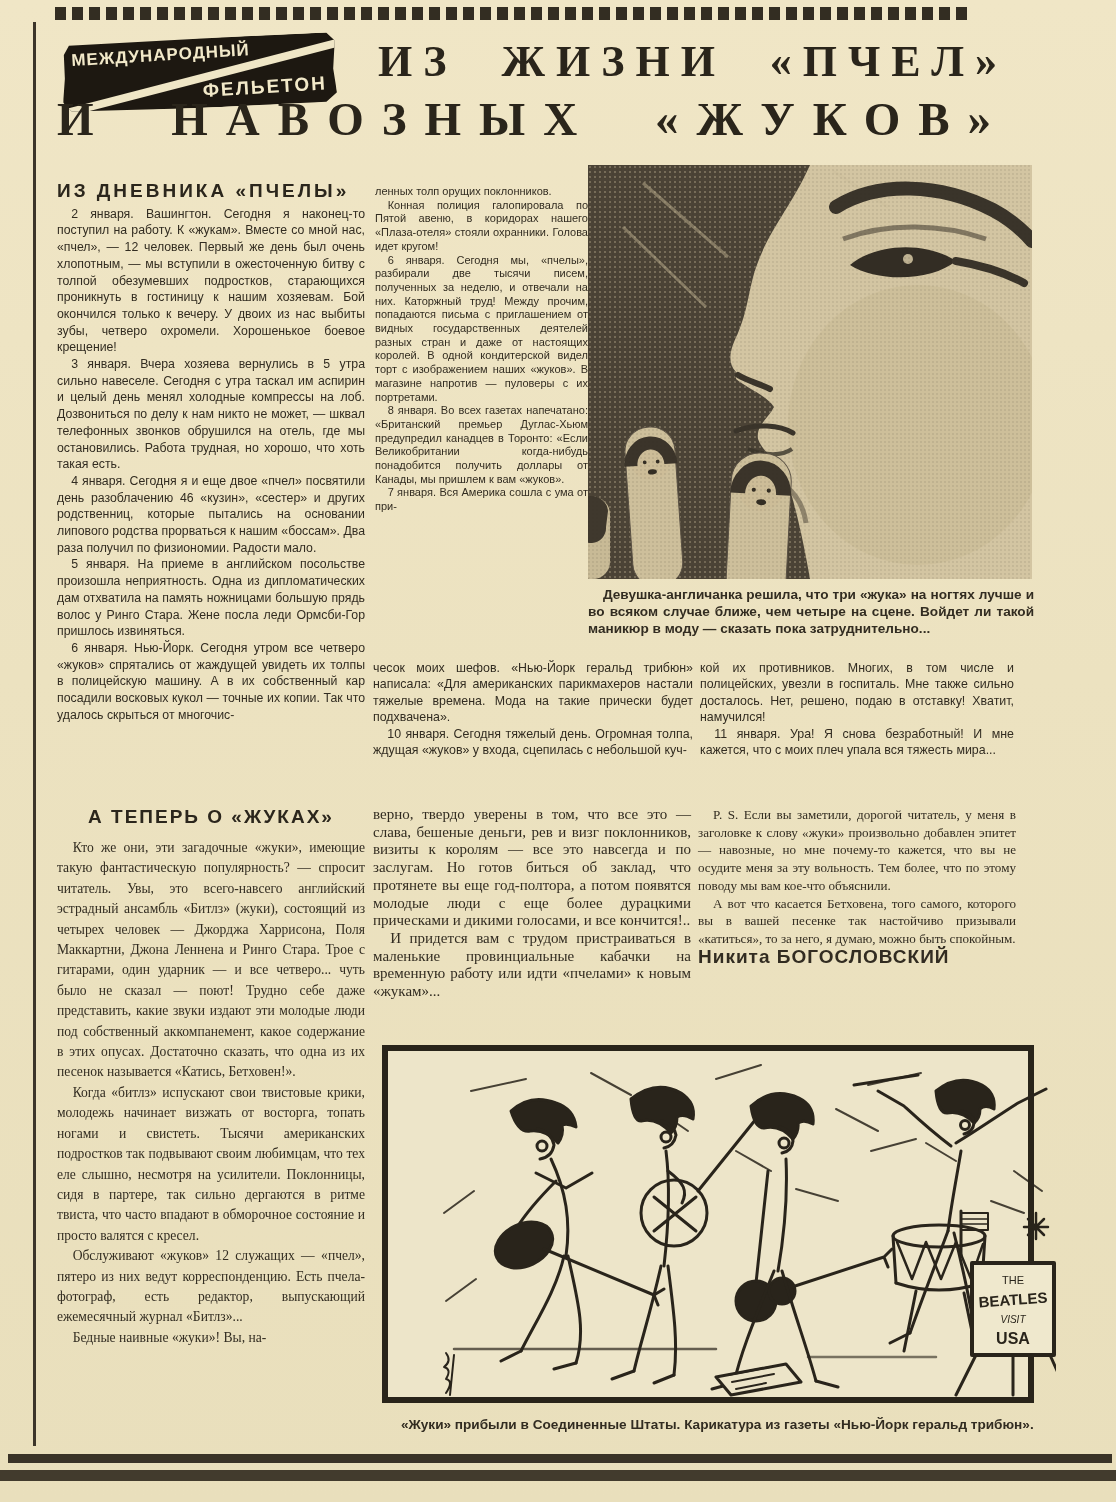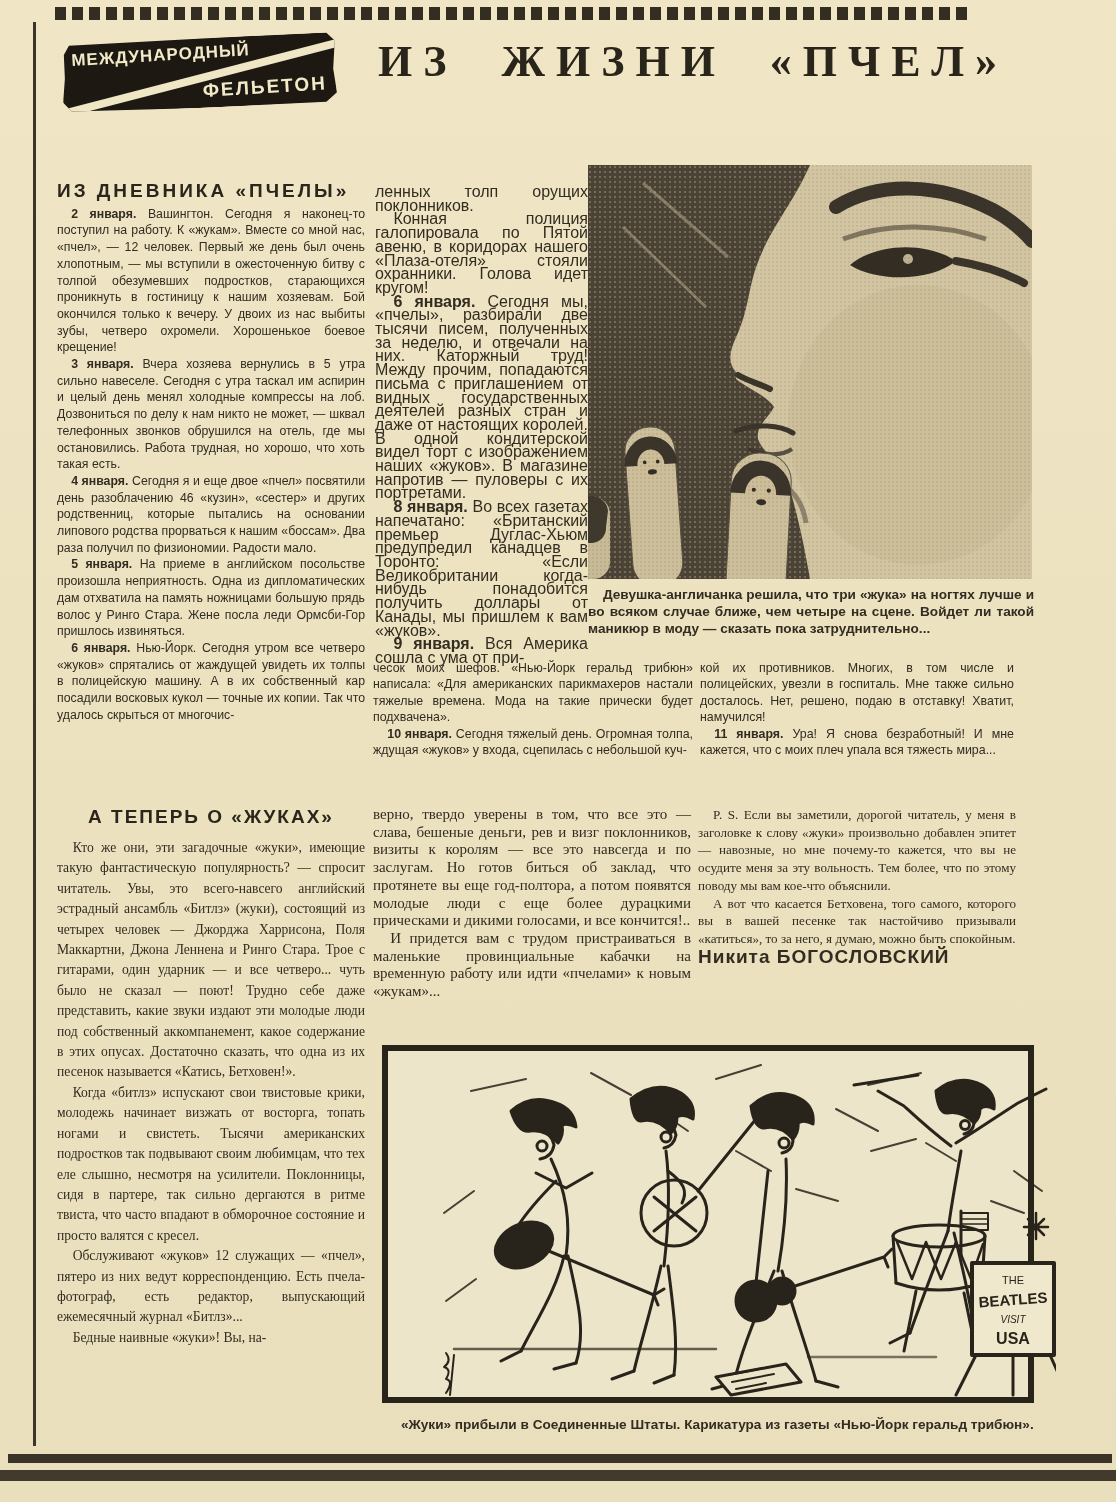--- a/index.html
+++ b/index.html
@@ -20,23 +20,23 @@
   
   .hl{font-family:"Liberation Serif",serif;font-weight:bold;color:#2a251b;white-space:nowrap;}
   .hl1{left:378px;top:36px;font-size:44px;letter-spacing:11px;word-spacing:22px;text-align:center;}
   .hl2{left:57px;top:92px;font-size:47px;letter-spacing:18px;word-spacing:30px;}
   
   .shead{font-weight:bold;font-size:19px;letter-spacing:2px;color:#2b261c;}
   
   .col{text-align:justify;}
   .col p{margin:0;text-indent:1.15em;}
   .col p.cont{text-indent:0;}
-  .dt{font-weight:bold;}
+  .dt{font-weight:normal;}
   .s1c1{left:57px;top:183px;width:308px;font-size:12.3px;line-height:16.7px;}
-  .s1c2{left:375px;top:185px;width:213px;font-size:16px;line-height:13.7px;}
+  .s1c2{left:375px;top:185px;width:213px;font-size:11px;line-height:13.7px;}
   .s1c2b{left:373px;top:660px;width:320px;font-size:12.4px;line-height:16.4px;}
   .s1c3{left:700px;top:660px;width:314px;font-size:12.4px;line-height:16.4px;}
   .photobox{left:588px;top:165px;width:444px;height:414px;background:#cfc1a0;}
   .photocap{left:588px;top:586px;width:446px;font-weight:bold;font-size:13.6px;line-height:17px;text-align:justify;}
   .photocap p{margin:0;text-indent:1.1em;}
   .serifcol{font-family:"Liberation Serif","DejaVu Serif",serif;}
   .s2h{left:57px;top:806px;width:308px;text-align:center;}
   .s2c1{left:57px;top:838px;width:308px;font-size:13.6px;line-height:20.4px;}
   .s2c2{left:373px;top:806px;width:318px;font-size:15px;line-height:17.7px;}
   .s2c3{left:698px;top:806px;width:318px;font-size:13.1px;line-height:17.7px;}
@@ -57,36 +57,37 @@
   <div class="abs squares"></div>
   <div class="abs leftrule"></div>
 
   <div class="abs badge">
     <div class="slash"></div>
     <div class="b1">МЕЖДУНАРОДНЫЙ</div>
     <div class="b2">ФЕЛЬЕТОН</div>
   </div>
 
   <div class="abs hl hl1">ИЗ ЖИЗНИ «ПЧЕЛ»</div>
+  <div class="abs hl hl2">И НАВОЗНЫХ «ЖУКОВ»</div>
 
   <div class="abs s1c1 col">
     <div class="shead" style="margin-bottom:6px;letter-spacing:3px;">ИЗ ДНЕВНИКА «ПЧЕЛЫ»</div>
     <p><b class="dt">2 января.</b> <span>Вашингтон. Сегодня я наконец-то поступил на работу. К «жукам». Вместе со мной нас, «пчел», — 12 человек. Первый же день был очень хлопотным, — мы вступили в ожесточенную битву с толпой обезумевших подростков, старающихся проникнуть в гостиницу к нашим хозяевам. Бой окончился только к вечеру. У двоих из нас выбиты зубы, четверо охромели. Хорошенькое боевое крещение!</span></p>
     <p><b class="dt">3 января.</b> <span>Вчера хозяева вернулись в 5 утра сильно навеселе. Сегодня с утра таскал им аспирин и целый день менял холодные компрессы на лоб. Дозвониться по делу к нам никто не может, — шквал телефонных звонков обрушился на отель, где мы остановились. Работа трудная, но хорошо, что хоть такая есть.</span></p>
     <p><b class="dt">4 января.</b> <span>Сегодня я и еще двое «пчел» посвятили день разоблачению 46 «кузин», «сестер» и других родственниц, которые пытались на основании липового родства прорваться к нашим «боссам». Два раза получил по физиономии. Радости мало.</span></p>
     <p><b class="dt">5 января.</b> <span>На приеме в английском посольстве произошла неприятность. Одна из дипломатических дам отхватила на память ножницами большую прядь волос у Ринго Стара. Жене посла леди Ормсби-Гор пришлось извиняться.</span></p>
     <p><b class="dt">6 января.</b> <span>Нью-Йорк. Сегодня утром все четверо «жуков» спрятались от жаждущей увидеть их толпы в полицейскую машину. А в их собственный кар посадили восковых кукол — точные их копии. Так что удалось скрыться от многочис-</span></p>
   </div>
 
   <div class="abs s1c2 col">
     <p class="cont"><span>ленных толп орущих поклонников.</span></p>
     <p><span>Конная полиция галопировала по Пятой авеню, в коридорах нашего «Плаза-отеля» стояли охранники. Голова идет кругом!</span></p>
     <p><b class="dt">6 января.</b> <span>Сегодня мы, «пчелы», разбирали две тысячи писем, полученных за неделю, и отвечали на них. Каторжный труд! Между прочим, попадаются письма с приглашением от видных государственных деятелей разных стран и даже от настоящих королей. В одной кондитерской видел торт с изображением наших «жуков». В магазине напротив — пуловеры с их портретами.</span></p>
     <p><b class="dt">8 января.</b> <span>Во всех газетах напечатано: «Британский премьер Дуглас-Хьюм предупредил канадцев в Торонто: «Если Великобритании когда-нибудь понадобится получить доллары от Канады, мы пришлем к вам «жуков».</span></p>
-    <p><b class="dt">9 января.</b> <span>Вся Америка сошла с ума от при-</span></p>
+    <p><b class="dt">7 января.</b> <span>Вся Америка сошла с ума от при-</span></p>
   </div>
 
   <div class="abs photobox">
     <svg width="444" height="414" viewBox="0 0 444 414">
       <defs>
         <pattern id="htd" width="4" height="4" patternUnits="userSpaceOnUse">
           <circle cx="1" cy="1" r="0.9" fill="#2f2a22"></circle>
         </pattern>
         <pattern id="htl" width="5" height="5" patternUnits="userSpaceOnUse">
           <circle cx="2" cy="2" r="0.9" fill="#d8caa6"></circle>

